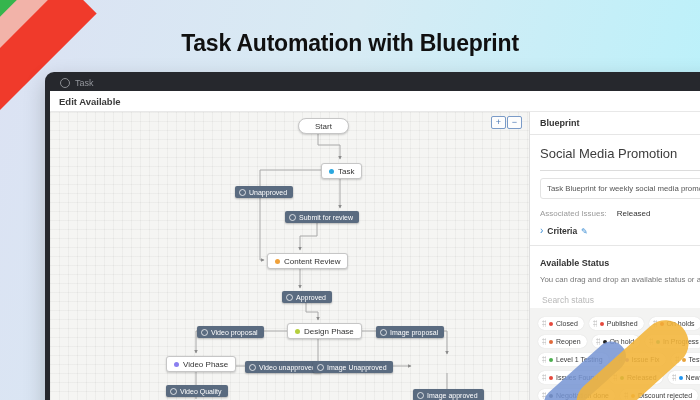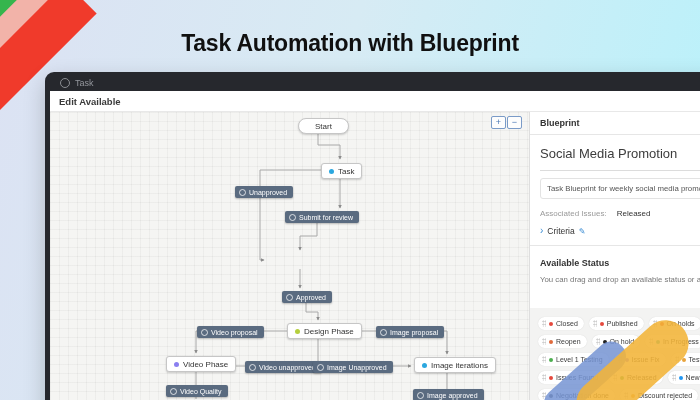--- a/index.html
+++ b/index.html
@@ -46,21 +46,21 @@
   
   .panel{flex:1;background:#fff;border-left:1px solid #dedede;position:relative;min-width:0;}
   .panel-header{padding:6px 10px;font-size:9px;font-weight:bold;color:#333;border-bottom:1px solid #e6e6e6;}
   .bp-name{margin:0 10px;padding:11px 0 9px;font-size:13px;color:#3c3c3c;border-bottom:1px solid #dcdcdc;white-space:nowrap;}
   .bp-desc{margin:7px 10px 0;border:1px solid #e3e3e3;border-radius:3px;padding:5px 6px;
     font-size:7.8px;color:#555;white-space:nowrap;overflow:hidden;}
   .assoc{margin:10px 10px 0;font-size:8px;display:flex;gap:10px;align-items:center;}
   .assoc .lbl{color:#9a9a9a;} .assoc .val{color:#333;}
   .criteria{margin:8px 10px 0;display:flex;align-items:center;gap:4px;font-size:8.5px;}
   .chev{color:#3f8fd4;font-size:10px;line-height:8px;}
-  .crit-lbl{color:#333;font-weight:normal;}
+  .crit-lbl{color:#333;font-weight:bold;}
   .pencil{color:#3f8fd4;font-size:8px;}
   .p-div{border-top:1px solid #e6e6e6;margin-top:9px;}
   .avail-title{margin:12px 10px 0;font-size:9px;font-weight:bold;color:#333;}
   .avail-hint{margin:7px 10px 0;font-size:7.8px;color:#777;white-space:nowrap;}
   .search{margin:7px 10px 0;display:block;border:none;border-bottom:1px solid #eee;background:transparent;
     font-size:8.5px;color:#555;padding:4px 2px;width:150px;outline:none;font-family:"Liberation Sans",sans-serif;}
   .search::placeholder{color:#b8b8b8;}
   .chips{position:absolute;left:0;top:196px;bottom:0;width:240px;background:#f3f3f2;padding:9px 0 0 8px;}
   .chip-row{display:flex;gap:5px;margin-bottom:5px;white-space:nowrap;}
   .chip{display:flex;align-items:center;gap:3px;background:#fff;border-radius:9px;
@@ -121,31 +121,31 @@
           <div class="zoom-btn zb-in">+</div>
           <div class="zoom-btn zb-out">−</div>
 
           <div class="node node-start" style="left:248px;top:6px">
             <span>Start</span>
           </div>
           <div class="node" style="left:271px;top:51px">
             <span class="sdot" style="background: rgb(43, 167, 223);"></span>
             <span>Task</span>
           </div>
+          <div class="node" style="left:217px;top:141px">
+            <span class="sdot" style="background: rgb(240, 161, 58);"></span>
+            <span>Content Review</span>
+          </div>
           <div class="node" style="left:116px;top:244px">
             <span class="sdot" style="background: rgb(138, 127, 240);"></span>
             <span>Video Phase</span>
           </div>
           <div class="node" style="left:237px;top:211px">
             <span class="sdot" style="background: rgb(181, 207, 61);"></span>
             <span>Design Phase</span>
-          </div>
-          <div class="node" style="left:364px;top:245px">
-            <span class="sdot" style="background: rgb(43, 167, 223);"></span>
-            <span>Image iterations</span>
           </div>
 
           <div class="trans" style="left:185px;top:74px">
             <span class="t-ic"></span>
             <span>Unapproved</span>
           </div>
           <div class="trans" style="left:235px;top:99px">
             <span class="t-ic"></span>
             <span>Submit for review</span>
           </div>
@@ -188,20 +188,21 @@
             <span class="val">Released</span>
           </div>
           <div class="criteria">
             <span class="chev">›</span>
             <span class="crit-lbl">Criteria</span>
             <span class="pencil">✎</span>
           </div>
           <div class="p-div"></div>
           <div class="avail-title">Available Status</div>
           <div class="avail-hint">You can drag and drop an available status or add a new status</div>
+          <input class="search" type="text" placeholder="Search status" style="">
 
           <div class="chips">
             <div class="chip-row">
               <div class="chip">
                 <span class="handle"></span>
                 <span class="cdot" style="background: rgb(229, 73, 61);"></span>
                 <span>Closed</span>
               </div>
               <div class="chip">
                 <span class="handle"></span>

